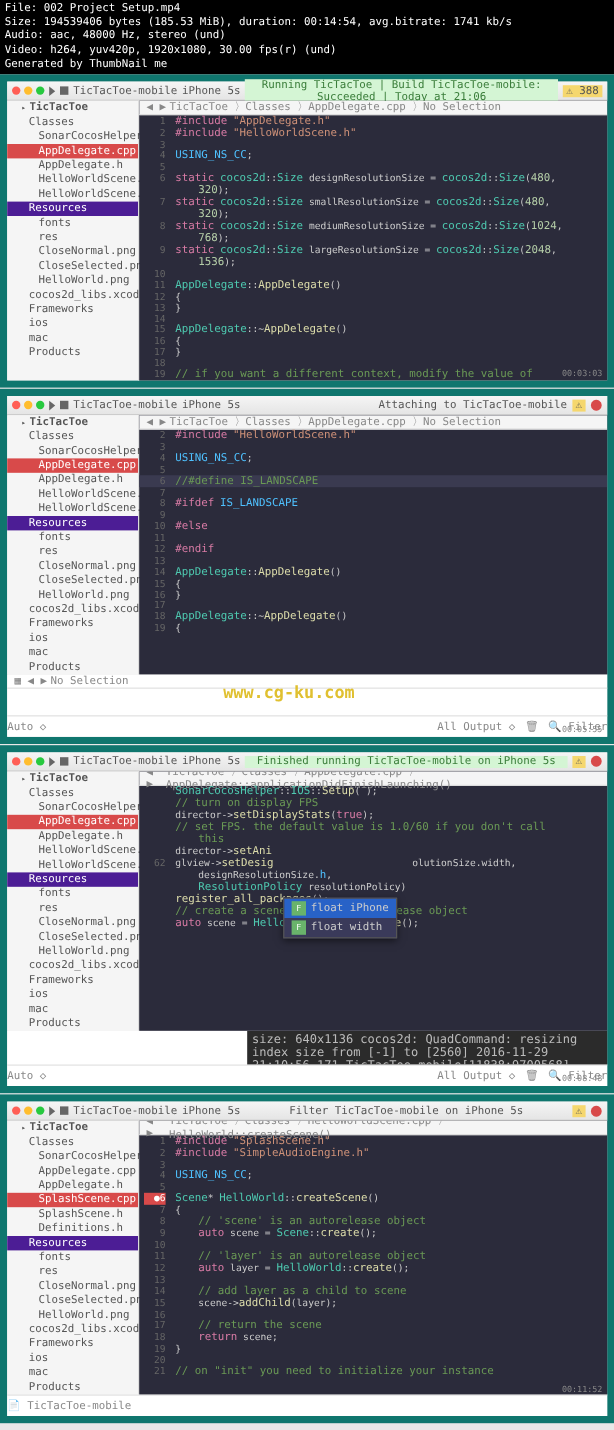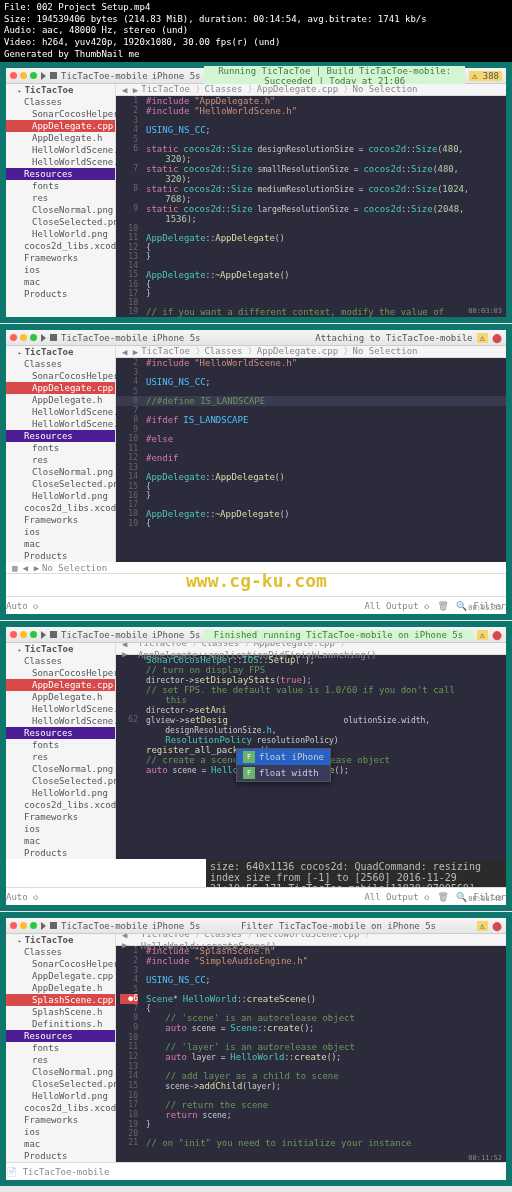--- a/index.html
+++ b/index.html
@@ -19,38 +19,38 @@
 .sb-item.l3{padding-left:26px}
 .sb-item.sel{background:#d84a4a;color:#fff}
 .sb-folder{background:#4c1d95;color:#fff;padding:1px 4px 1px 18px}
 .editor{flex:1;background:#2b2b3b;color:#ccc;overflow:hidden}
 .crumb{background:#f5f5f5;height:12px;font-size:7px;color:#888;padding:1px 6px;border-bottom:1px solid #ddd;display:flex;align-items:center;gap:3px}
 .line{display:flex;padding:0 4px}
 .ln{width:18px;text-align:right;color:#666;margin-right:8px;font-size:8px}
 .code{white-space:pre;font-size:8px}
 .kw{color:#d87ba5}.ty{color:#4ec9b0}.st{color:#ce9178}.cm{color:#6a9955}.fn{color:#dcdcaa}.nm{color:#b5cea8}.bl{color:#4fc1ff}
 .line.hl{background:#3a3a50}
-.watermark{position:absolute;font-size:18px;color:#e0c030;font-weight:bold;z-index:10}
+.watermark{position:absolute;font-size:14px;color:#e0c030;font-weight:bold;z-index:10}
 .timestamp{position:absolute;right:4px;color:#888;font-size:7px}
 .autocomplete{position:absolute;background:#3a3a5a;border:1px solid #555;font-size:8px;box-shadow:0 2px 6px rgba(0,0,0,.5)}
 .ac-item{padding:2px 6px;display:flex;gap:4px;align-items:center}
 .ac-item.sel{background:#2862c7}
 .ac-badge{background:#69b36b;color:#fff;width:12px;height:12px;display:flex;align-items:center;justify-content:center;font-size:7px}
 .ok{background:#d4f5d4;color:#3a7d3a}
 .console{background:#2b2b2b;color:#bbb;font-size:10px;padding:2px 4px;height:28px;overflow:hidden}
 .bottom-bar{background:#fff;height:18px;display:flex;align-items:center;padding:0 0;font-size:7px;color:#888;border-top:1px solid #ddd;gap:8px}
 .tri{display:inline-block;width:0;height:0;border-left:5px solid #666;border-top:4px solid transparent;border-bottom:4px solid transparent}
 .sq{display:inline-block;width:7px;height:7px;background:#666}
 </style>
 </head>
 <body>
 
 <div class="top-info">
 <div>File: 002 Project Setup.mp4</div>
-<div>Size: 194539406 bytes (214.83 MiB), duration: 00:14:54, avg.bitrate: 1741 kb/s</div>
+<div>Size: 194539406 bytes (185.53 MiB), duration: 00:14:54, avg.bitrate: 1741 kb/s</div>
 <div>Audio: aac, 48000 Hz, stereo (und)</div>
 <div>Video: h264, yuv420p, 1920x1080, 30.00 fps(r) (und)</div>
 <div>Generated by ThumbNail me</div>
 </div>
 
 <div class="panel" style="position:relative">
 <div class="toolbar">
  <div class="dots">
         <div class="dot dr"></div>
         <div class="dot dy"></div>

